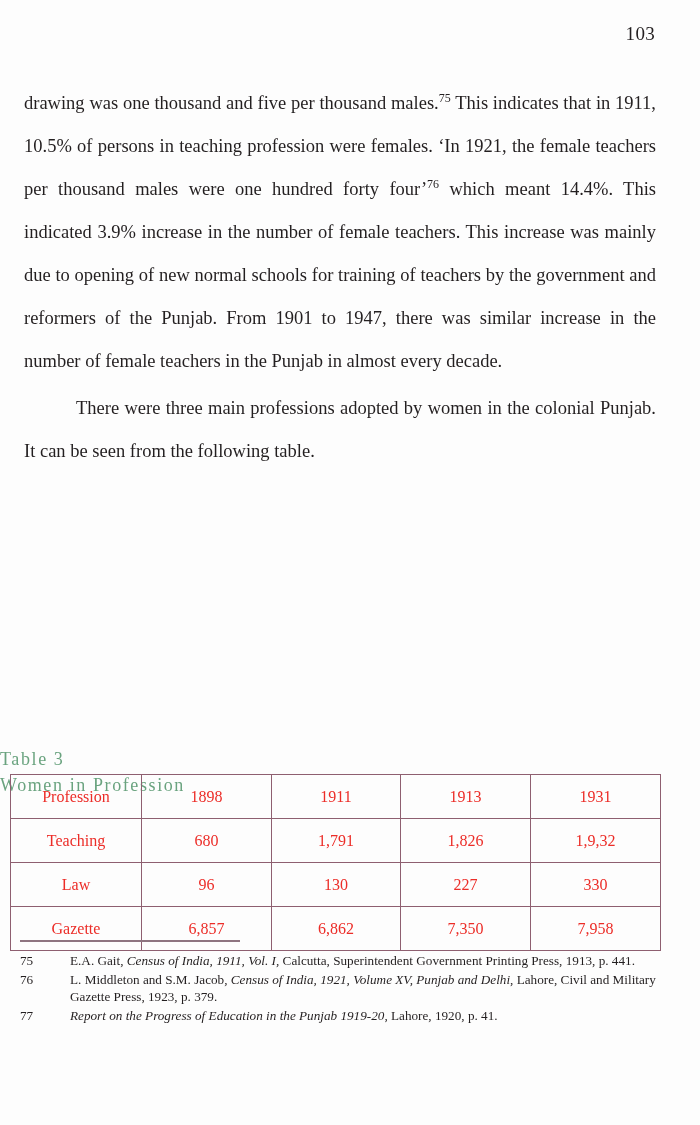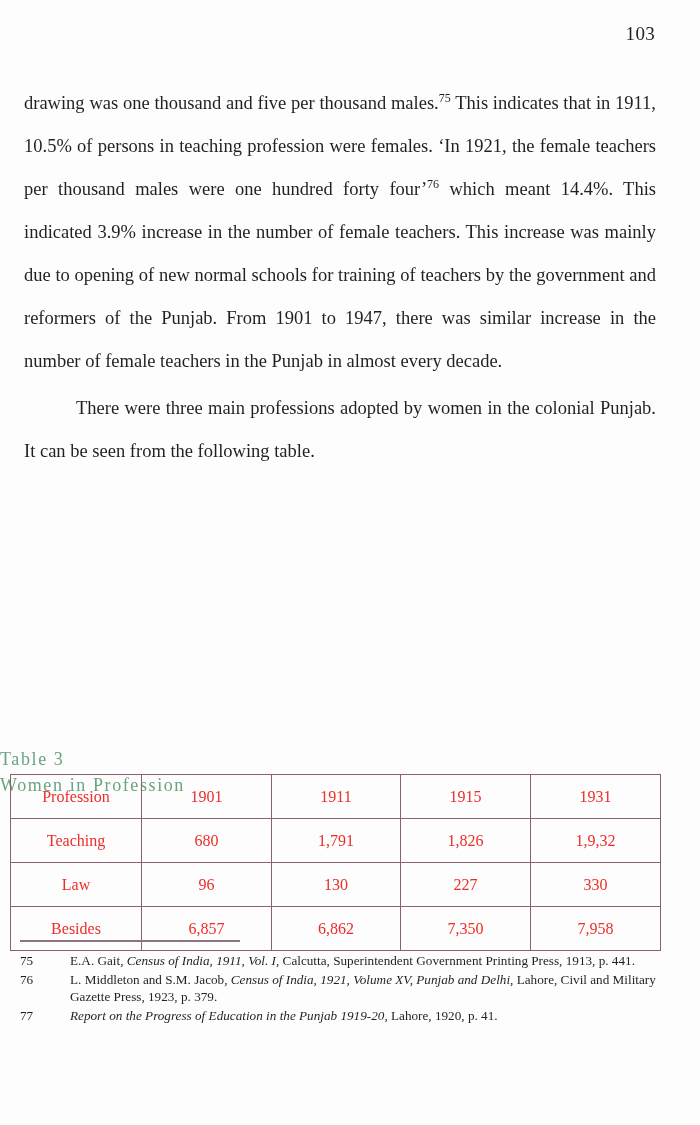--- a/index.html
+++ b/index.html
@@ -162,41 +162,41 @@
       <colgroup>
         <col class="c0">
           <col class="c1">
           <col class="c2">
           <col class="c3">
           <col class="c4">
       </colgroup>
       <tbody id="table-body">
           <tr>
             <td>Profession</td>
-            <td>1901</td>
+            <td>1898</td>
             <td>1911</td>
-            <td>1915</td>
+            <td>1913</td>
             <td>1931</td>
           </tr>
           <tr>
             <td>Teaching</td>
             <td>680</td>
             <td>1,791</td>
             <td>1,826</td>
             <td>1,9,32</td>
           </tr>
           <tr>
             <td>Law</td>
             <td>96</td>
             <td>130</td>
             <td>227</td>
             <td>330</td>
           </tr>
           <tr>
-            <td>Besides</td>
+            <td>Gazette</td>
             <td>6,857</td>
             <td>6,862</td>
             <td>7,350</td>
             <td>7,958</td>
           </tr>
         </tbody>
     </table>
   </div>
 
   <div class="footnotes">

